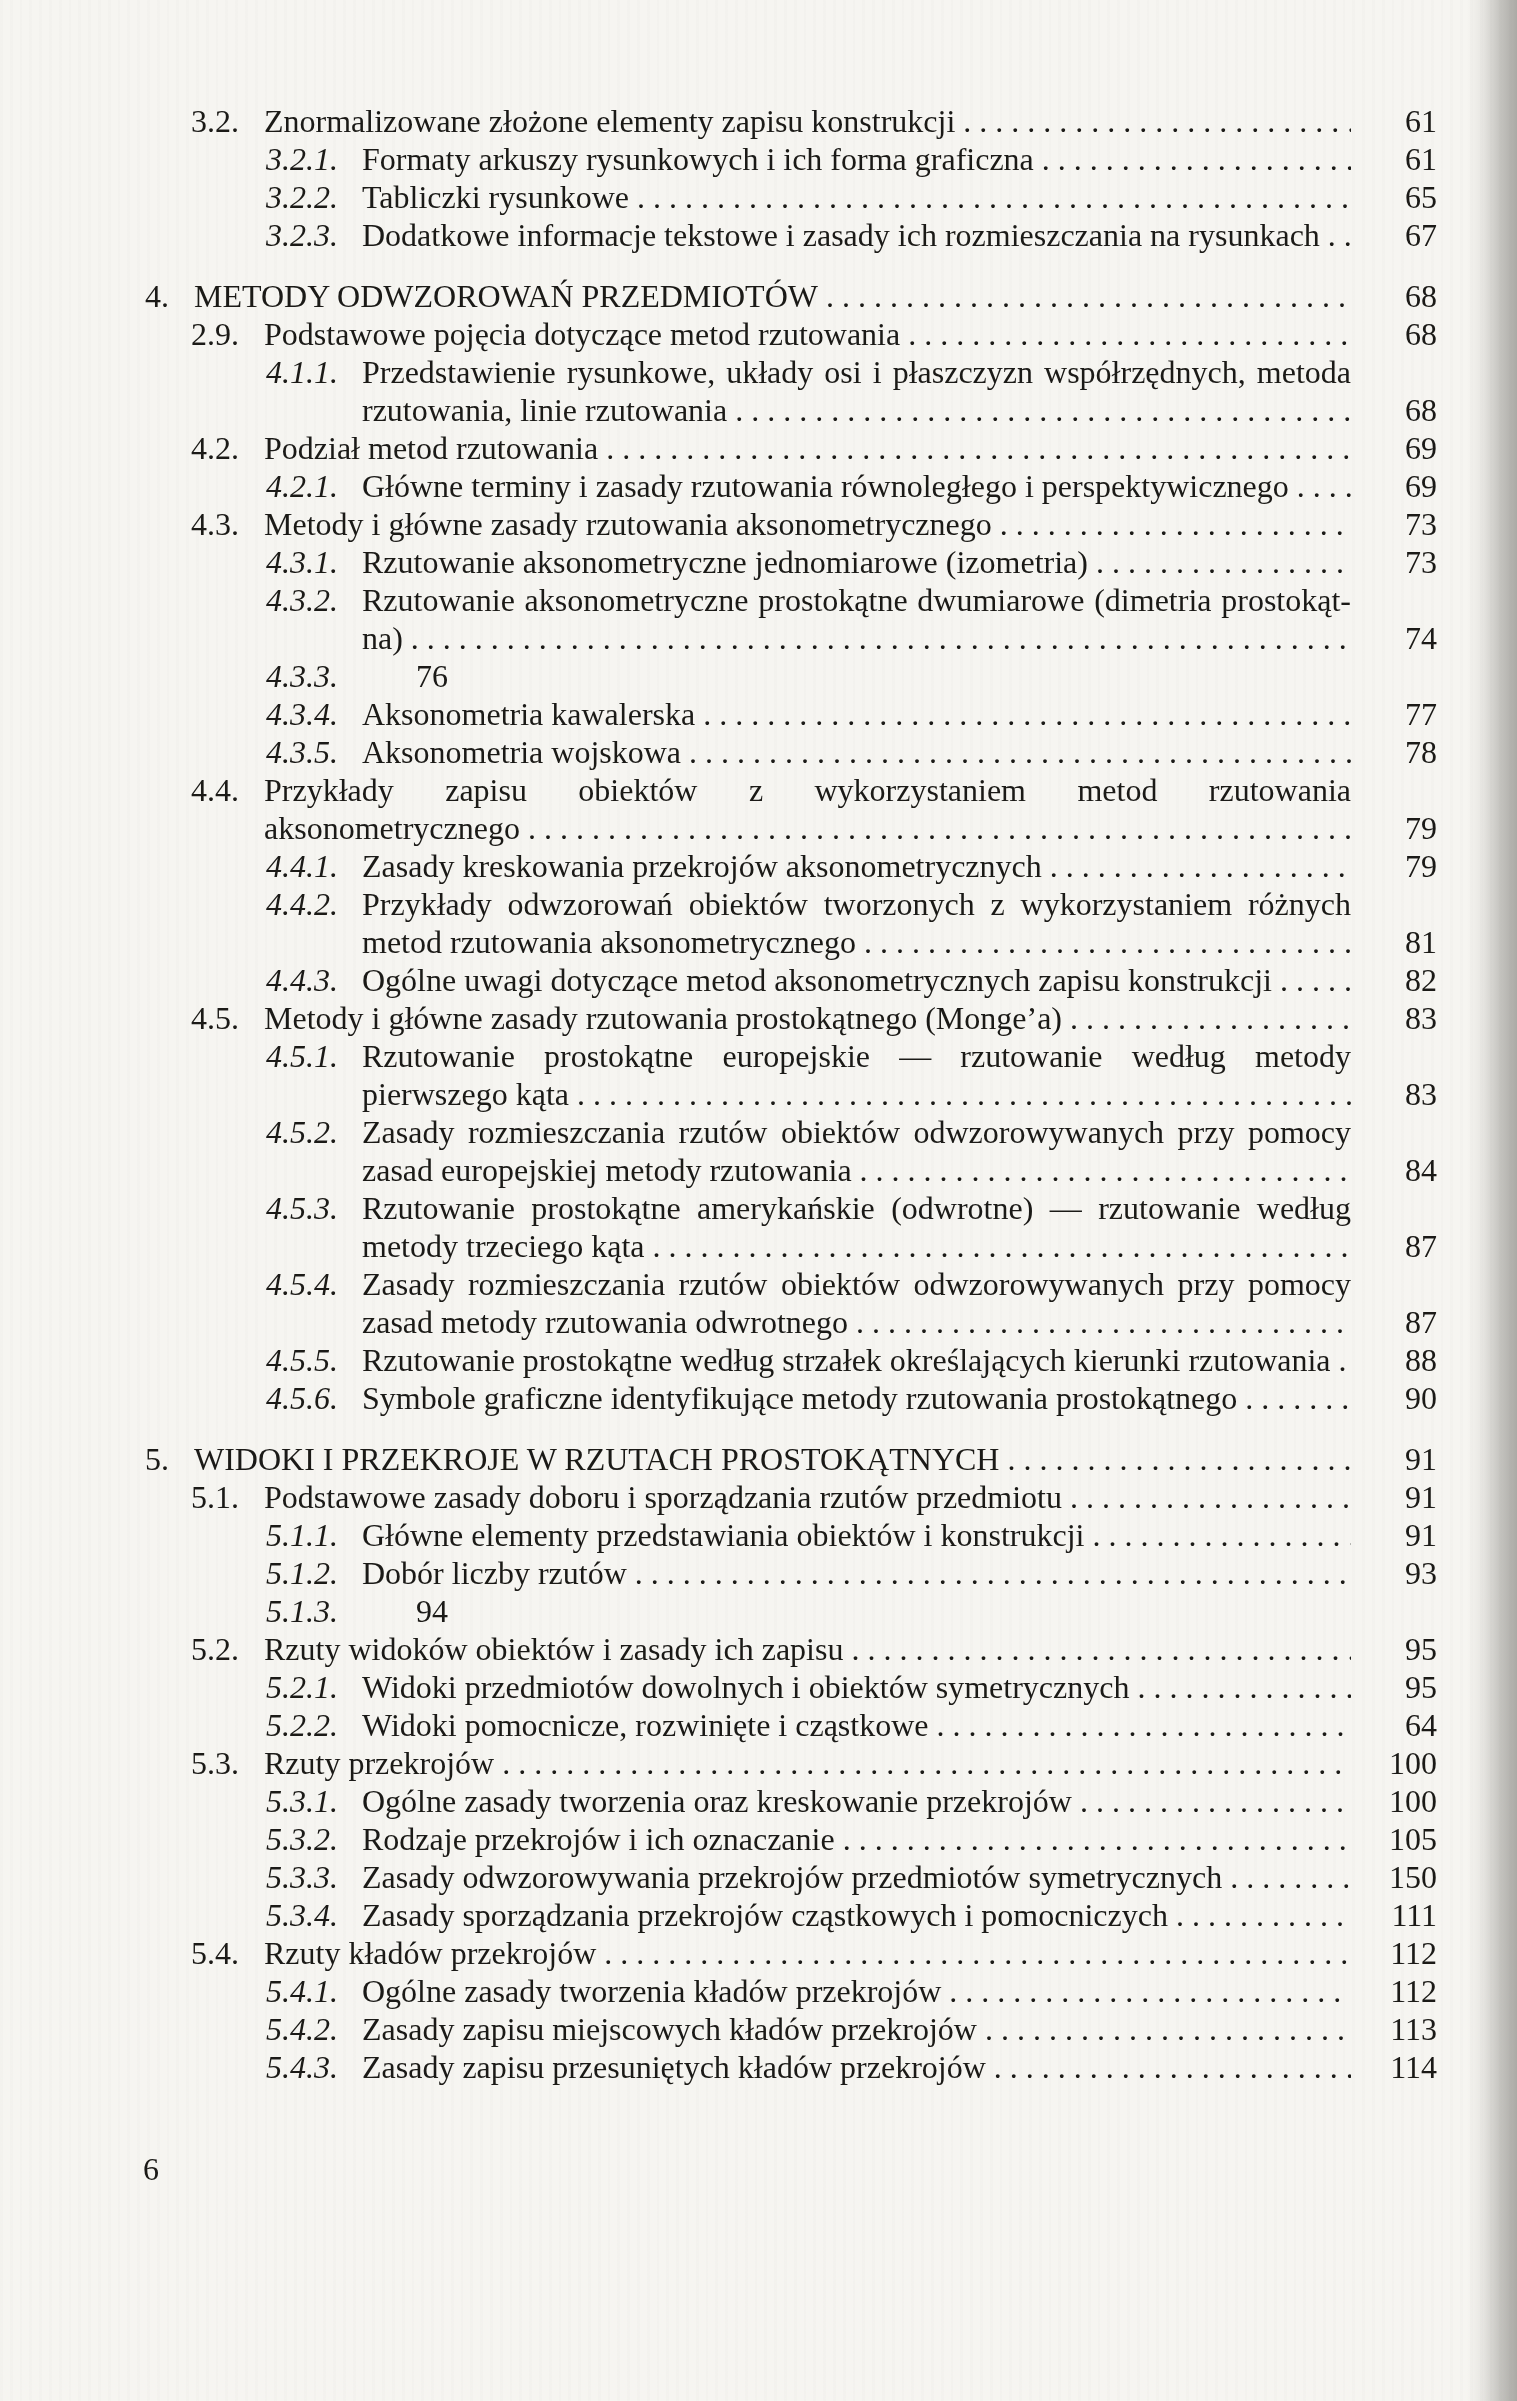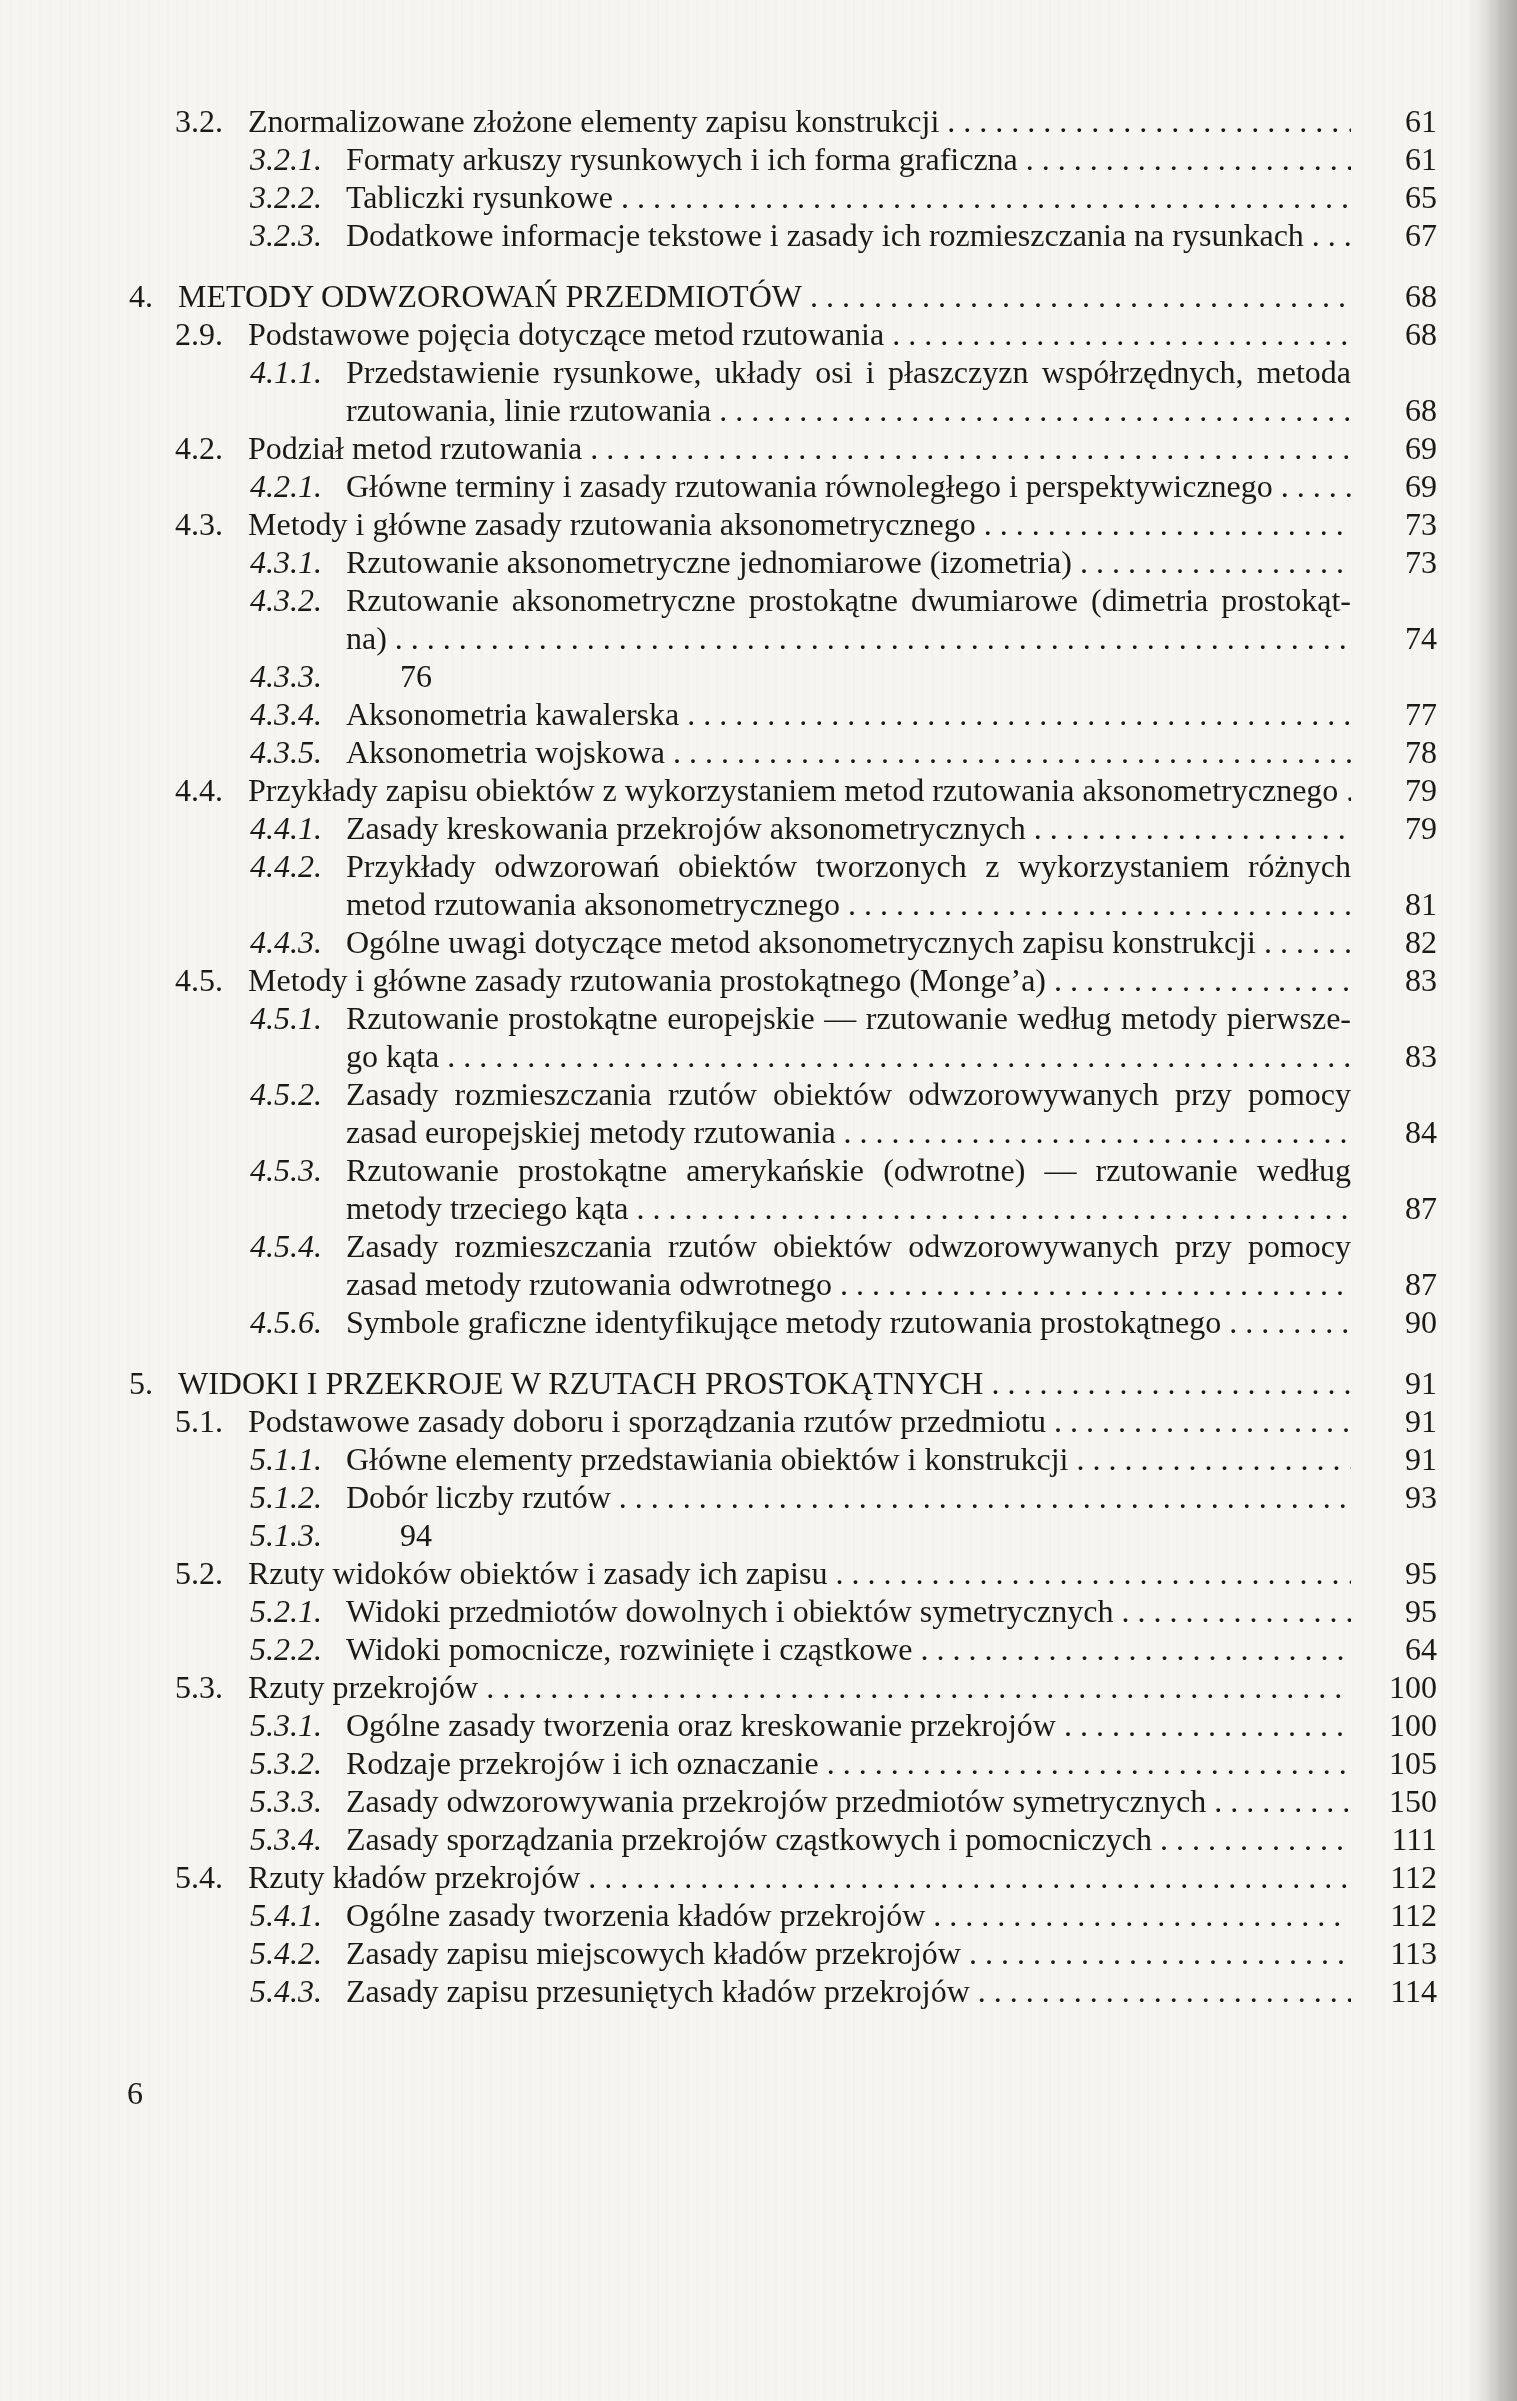--- a/index.html
+++ b/index.html
@@ -41,21 +41,21 @@
       rgba(68,66,61,0) 0%,
       rgba(68,66,61,0.08) 30%,
       rgba(68,66,61,0.30) 72%,
       rgba(68,66,61,0.42) 100%
     );
     pointer-events: none;
   }
 
   .toc-page {
     position: relative;
-    padding: 102px 80px 0 0;
+    padding: 102px 80px 0 16px;
   }
 
   ol.toc {
     list-style: none;
     margin: 0;
     padding: 0;
   }
 
   .entry {
     display: flex;
@@ -215,20 +215,25 @@
     <span class="num">4.5.3.</span>
     <span class="title">Rzutowanie prostokątne amerykańskie (odwrotne) — rzutowanie według metody trzeciego kąta</span>
     <span class="pg">87</span>
   </li>
       <li class="entry level-2">
     <span class="num">4.5.4.</span>
     <span class="title">Zasady rozmieszczania rzutów obiektów odwzorowywanych przy pomocy zasad metody rzutowania odwrotnego</span>
     <span class="pg">87</span>
   </li>
       <li class="entry level-2">
+    <span class="num">4.5.5.</span>
+    <span class="title">Rzutowanie prostokątne według strzałek określających kierunki rzutowania</span>
+    <span class="pg">88</span>
+  </li>
+      <li class="entry level-2">
     <span class="num">4.5.6.</span>
     <span class="title">Symbole graficzne identyfikujące metody rzutowania prostokątnego</span>
     <span class="pg">90</span>
   </li>
       <li class="entry level-0">
     <span class="num">5.</span>
     <span class="title">WIDOKI I PRZEKROJE W RZUTACH PROSTOKĄTNYCH</span>
     <span class="pg">91</span>
   </li>
       <li class="entry level-1">

